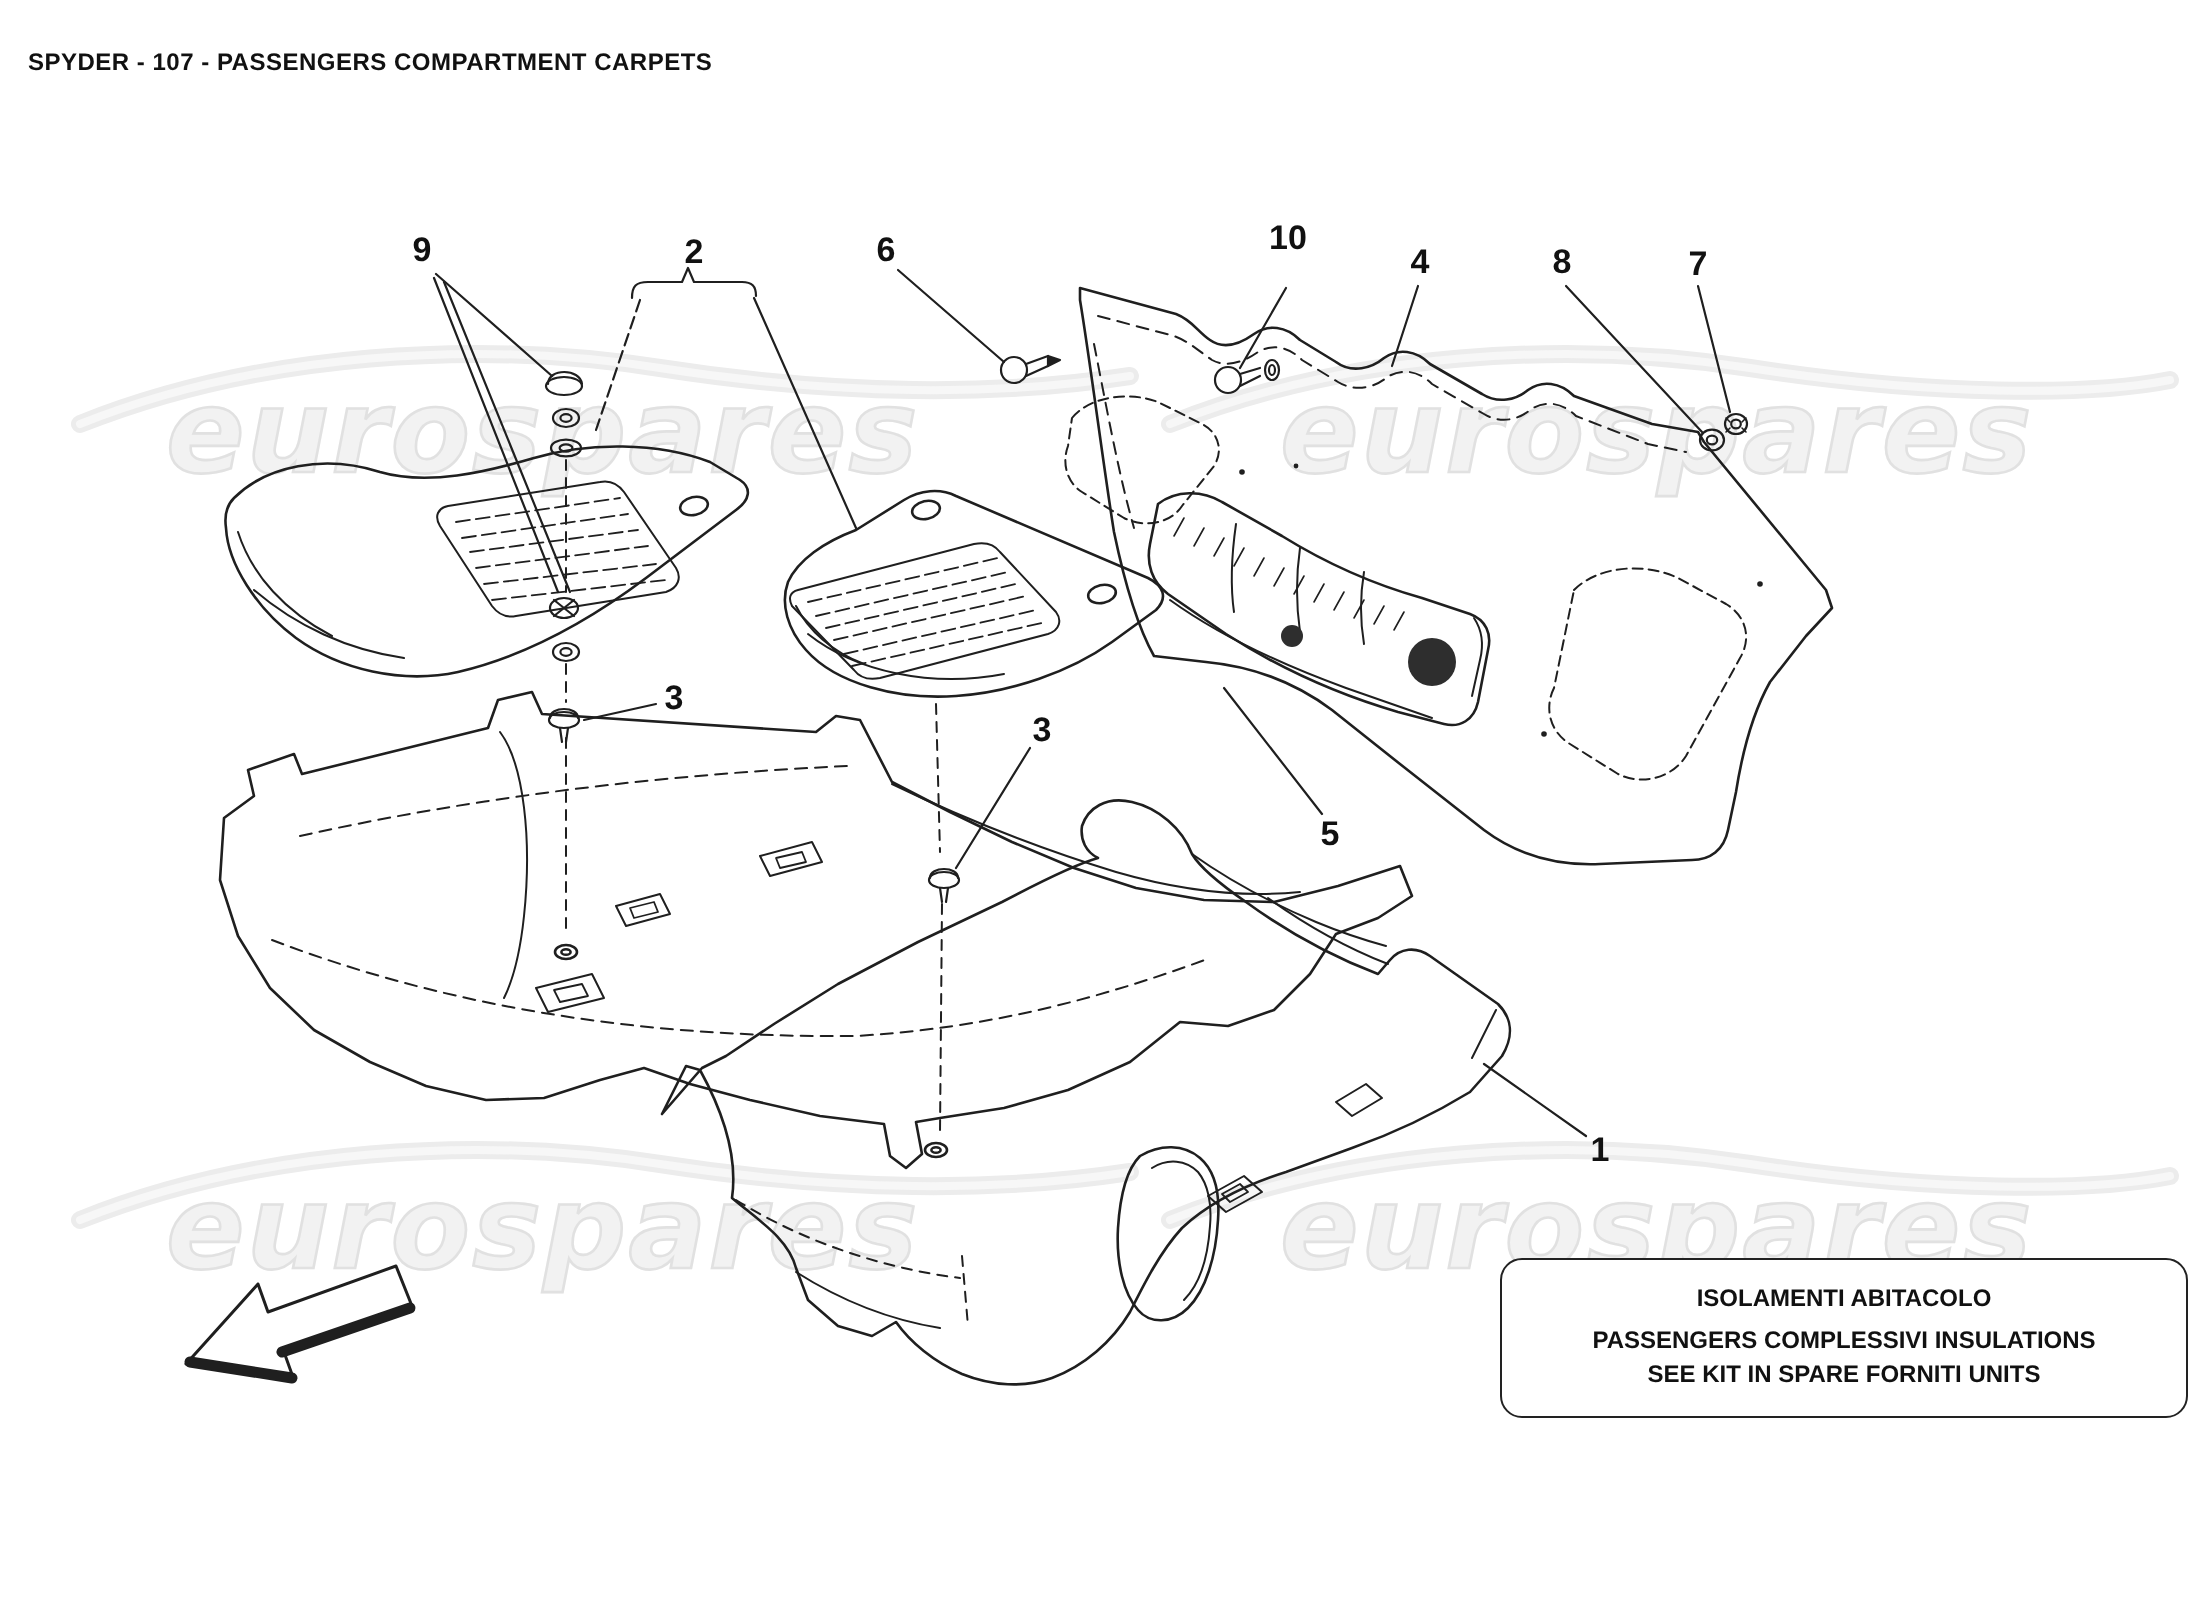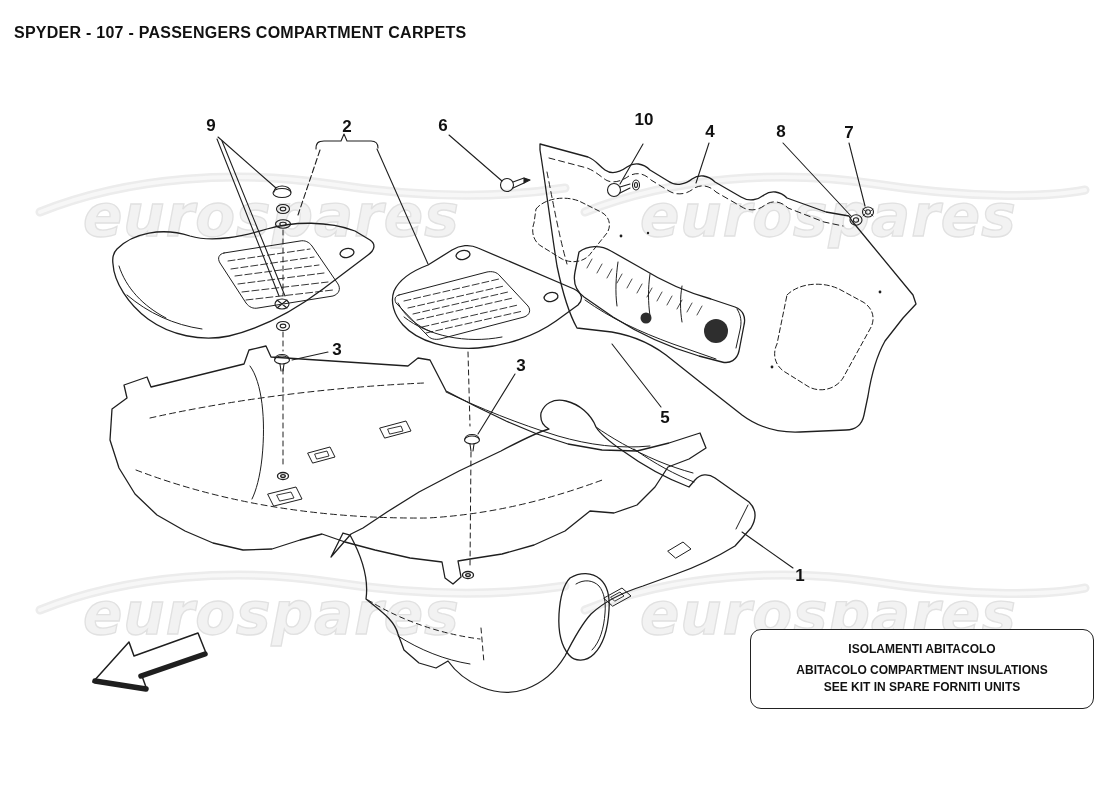--- a/index.html
+++ b/index.html
@@ -1,21 +1,21 @@
 <!DOCTYPE html>
 <html><head>
 <meta charset="utf-8">
 <style>
   html,body{margin:0;padding:0;background:#fff;}
   .page{
     position:relative;width:1100px;height:800px;background:#fff;overflow:hidden;
     font-family:"Liberation Sans",sans-serif;color:#1f1f1f;
   }
   .page-title{
-    position:absolute;left:14px;top:24px;font-size:16px;font-weight:bold;
+    position:absolute;left:14px;top:24px;font-size:12px;font-weight:bold;
     letter-spacing:.25px;color:#111;white-space:nowrap;
   }
   .drawing-svg{position:absolute;left:0;top:0;width:1100px;height:800px;}
   .callout{
     position:absolute;transform:translate(-50%,-50%);
     font-size:17px;font-weight:bold;color:#111;line-height:1;cursor:pointer;
   }
   .note-box{
     position:absolute;left:750px;top:629px;width:344px;height:80px;
     border:1.7px solid #222;border-radius:11px;background:#fff;
@@ -259,17 +259,17 @@
   <div class="callout" style="left:710px;top:131px">4</div>
   <div class="callout" style="left:781px;top:131px">8</div>
   <div class="callout" style="left:849px;top:132px">7</div>
   <div class="callout" style="left:337px;top:349px">3</div>
   <div class="callout" style="left:521px;top:365px">3</div>
   <div class="callout" style="left:665px;top:417px">5</div>
   <div class="callout" style="left:800px;top:575px">1</div>
 
   <div class="note-box">
     <div class="note-line">ISOLAMENTI ABITACOLO</div>
-    <div class="note-line gap">ABITACOLO COMPARTMENT INSULATIONS</div>
+    <div class="note-line gap">PASSENGERS COMPLESSIVI INSULATIONS</div>
     <div class="note-line">SEE KIT IN SPARE FORNITI UNITS</div>
   </div>
 
 </div>
 
 </body></html>

